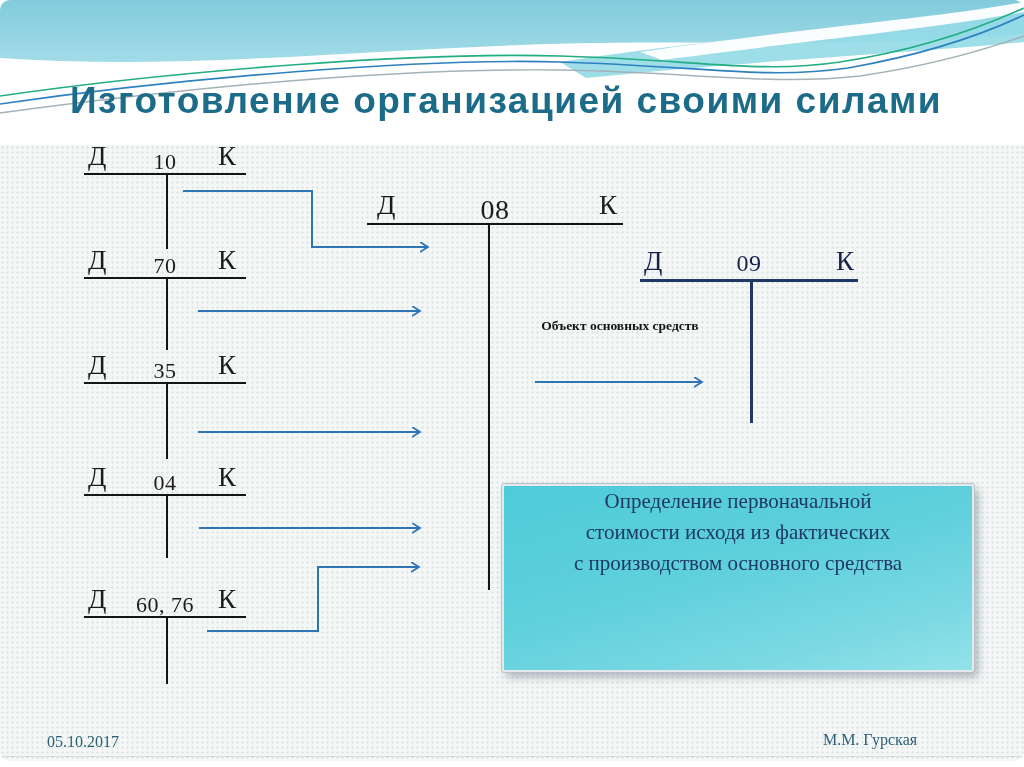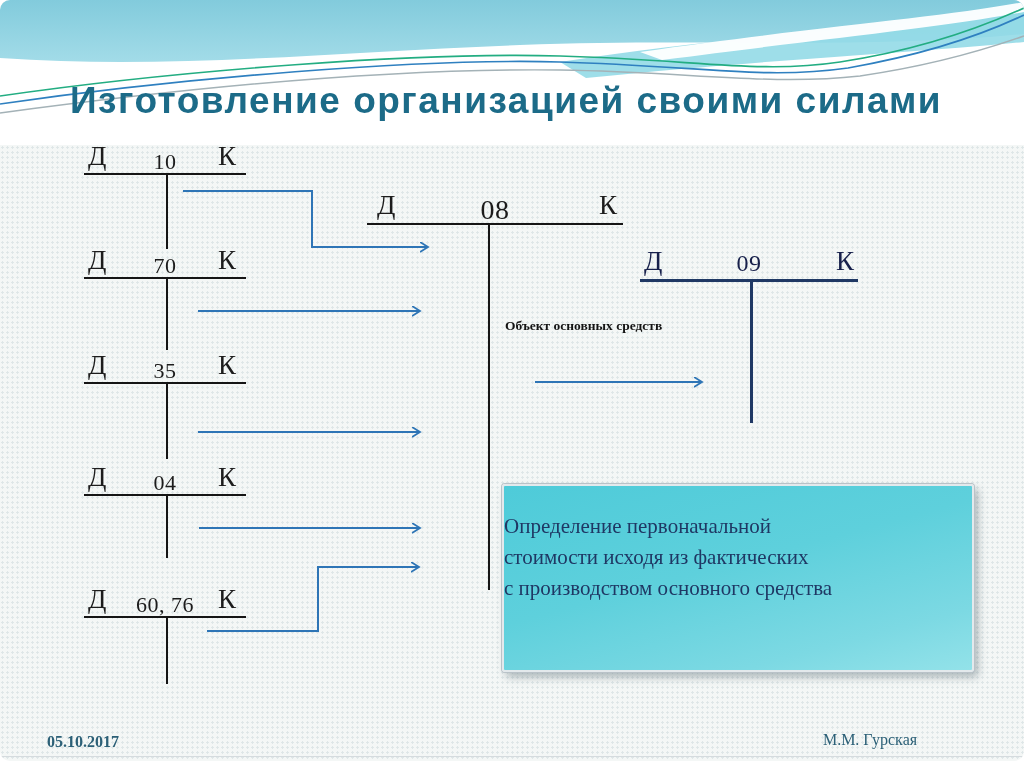--- a/index.html
+++ b/index.html
@@ -42,33 +42,33 @@
   .a08 .num{top:4px;font-size:28px;}
   .a01{left:640px;top:246px;width:218px;}
   .a01 .bar{top:33px;height:3px;background:#1f3864;}
   .a01 .stem{left:110px;top:36px;height:141px;width:3px;background:#1f3864;}
   .a01 .d{left:4px;color:#17204b;}
   .a01 .k{left:196px;color:#17204b;}
   .a01 .num{top:4px;font-size:24px;color:#17204b;}
   .arrows{position:absolute;left:0;top:0;width:1024px;height:767px;pointer-events:none;}
   .note{
     position:absolute;left:505px;top:317px;width:230px;
-    text-align:left;font-weight:bold;font-size:13.5px;line-height:17px;color:#141414;
+    text-align:center;font-weight:bold;font-size:13.5px;line-height:17px;color:#141414;
   }
   .costbox{
     position:absolute;left:502px;top:484px;width:468px;height:184px;
     border:2px solid #e3e9ec;border-radius:3px;
     background:linear-gradient(165deg,#4ecbd9 0%,#5ed0dc 45%,#7cd9e3 80%,#93e2e9 100%);
     box-shadow:0 0 0 1px #b9c2c8, 4px 5px 9px rgba(70,90,100,.42);
   }
   .costbox .txt{
-    margin-top:25px;
+    text-align:center;
     font-size:21px;line-height:31px;color:#1f3864;
   }
-  .foot-date{position:absolute;left:47px;top:733px;font-size:16px;color:#2c6077;font-weight:bold;}
+  .foot-date{position:absolute;left:47px;top:733px;font-size:16px;color:#2c6077;}
   .foot-author{position:absolute;left:744px;top:731px;width:252px;text-align:center;font-size:16px;color:#2c6077;}
   .bottom-edge{position:absolute;left:0;right:0;bottom:4px;border-bottom:1px solid #d5dbde;}
 </style>
 </head>
 <body>
 
 <div class="slide">
 
   <svg class="hdr" viewBox="0 0 1024 145" aria-hidden="true">
     <defs>

